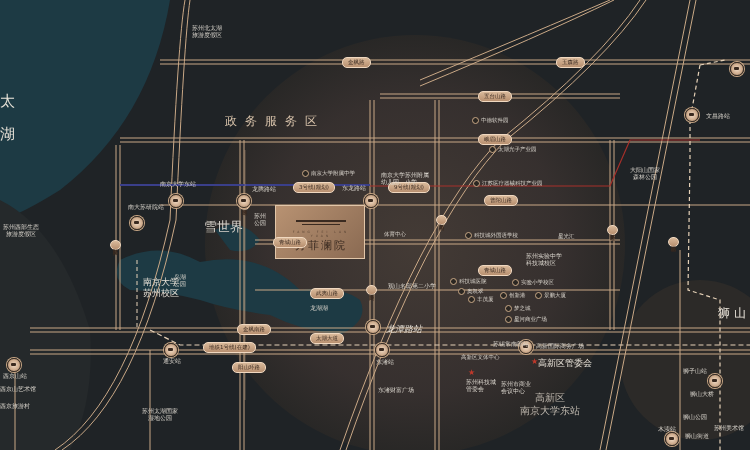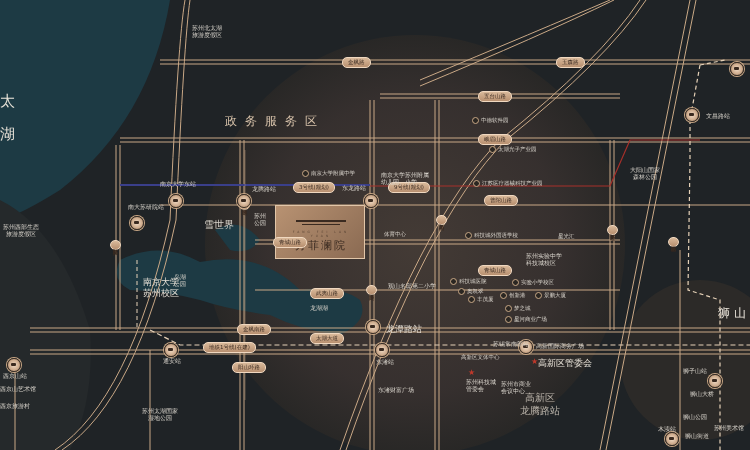--- a/index.html
+++ b/index.html
@@ -96,21 +96,21 @@
   <path d="M700 65 L725 60 M700 65 L690 120 L690 160 L688 290 L720 300 L720 450" stroke="#e6d2b8" stroke-width="1.2" stroke-dasharray="4 3" fill="none"></path>
   <path d="M137 260 L137 330" stroke="#e6d2b8" stroke-width="1" stroke-dasharray="4 3"></path>
   <path d="M245 150 L245 400" stroke="#c9a886" stroke-width="0.4"></path>
 </svg>
 
 <div class="lbl xl" style="left:0;top:92px;">太</div>
 <div class="lbl xl" style="left:0;top:125px;">湖</div>
 <div class="lbl area" style="left:225px;top:114px;color:#d8c3ab;">政务服务区</div>
 <div class="lbl area" style="left:718px;top:306px;letter-spacing:4px;">狮山</div>
 <div class="lbl zone" style="left:520px;top:392px;white-space:pre;">高新区
-龙腾路站</div>
+南京大学东站</div>
 
 <div class="project">
   <div class="roof"></div>
   <div class="roof2"></div>
   <div class="en">FANG FEI LAN YUAN</div>
   <div class="name">芳菲澜院</div>
 </div>
 
 <div class="pill" style="left:342px;top:57px;">金枫路</div>
 <div class="pill" style="left:556px;top:57px;">玉森路</div>
@@ -135,21 +135,21 @@
 
 <div class="station" style="left:169px;top:194px;"></div>
 <div class="lbl" style="left:160px;top:180px;">南京大学东站</div>
 <div class="station" style="left:237px;top:194px;"></div>
 <div class="lbl" style="left:252px;top:185px;">龙腾路站</div>
 <div class="station" style="left:364px;top:194px;"></div>
 <div class="lbl" style="left:342px;top:184px;">东龙路站</div>
 <div class="station" style="left:130px;top:216px;"></div>
 <div class="lbl center" style="left:128px;top:203px;">南大苏研院站</div>
 <div class="station" style="left:366px;top:320px;"></div>
-<div class="lbl big" style="left:386px;top:324px;">龙潭路站</div>
+<div class="lbl big" style="left:386px;top:324px;font-style:italic;">龙潭路站</div>
 <div class="station" style="left:375px;top:343px;"></div>
 <div class="lbl" style="left:376px;top:358px;">东渚站</div>
 <div class="station" style="left:164px;top:343px;"></div>
 <div class="lbl" style="left:163px;top:357px;">通安站</div>
 <div class="station" style="left:7px;top:358px;"></div>
 <div class="lbl" style="left:3px;top:372px;">西京山站</div>
 <div class="station" style="left:685px;top:108px;"></div>
 <div class="lbl" style="left:706px;top:112px;">文昌路站</div>
 <div class="station" style="left:708px;top:374px;"></div>
 <div class="lbl" style="left:683px;top:367px;">狮子山站</div>
@@ -158,21 +158,21 @@
 <div class="station" style="left:519px;top:340px;"></div>
 <div class="lbl" style="left:493px;top:340px;">苏锡常南部站</div>
 <div class="station" style="left:730px;top:62px;"></div>
 
 <div class="lbl center" style="left:192px;top:24px;white-space:pre;">苏州北太湖
 旅游度假区</div>
 <div class="lbl center" style="left:3px;top:223px;white-space:pre;">苏州西部生态
 旅游度假区</div>
 <div class="lbl big" style="left:143px;top:233px;white-space:pre;margin-top:44px;">南京大学
 苏州校区</div>
-<div class="lbl" style="left:204px;top:219px;font-size:10px;">雪世界</div>
+<div class="lbl" style="left:204px;top:219px;font-size:13px;">雪世界</div>
 <div class="lbl center" style="left:174px;top:273px;white-space:pre;">岛湖
 公园</div>
 <div class="lbl center" style="left:254px;top:212px;white-space:pre;">苏州
 公园</div>
 <div class="poi" style="left:302px;top:170px;">
     <span class="dot"></span>
     <span>南京大学附属中学</span>
   </div>
 <div class="lbl" style="left:381px;top:171px;white-space:pre;">南京大学苏州附属
 幼儿园、小学</div>

